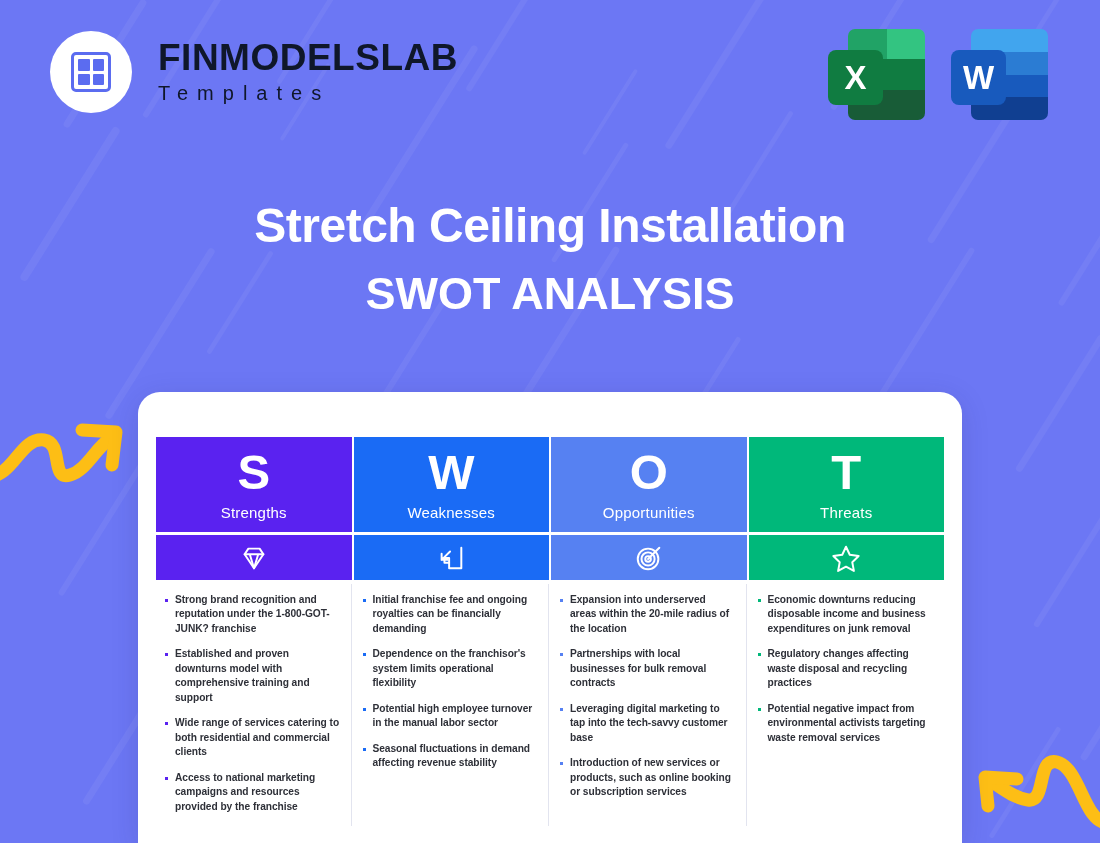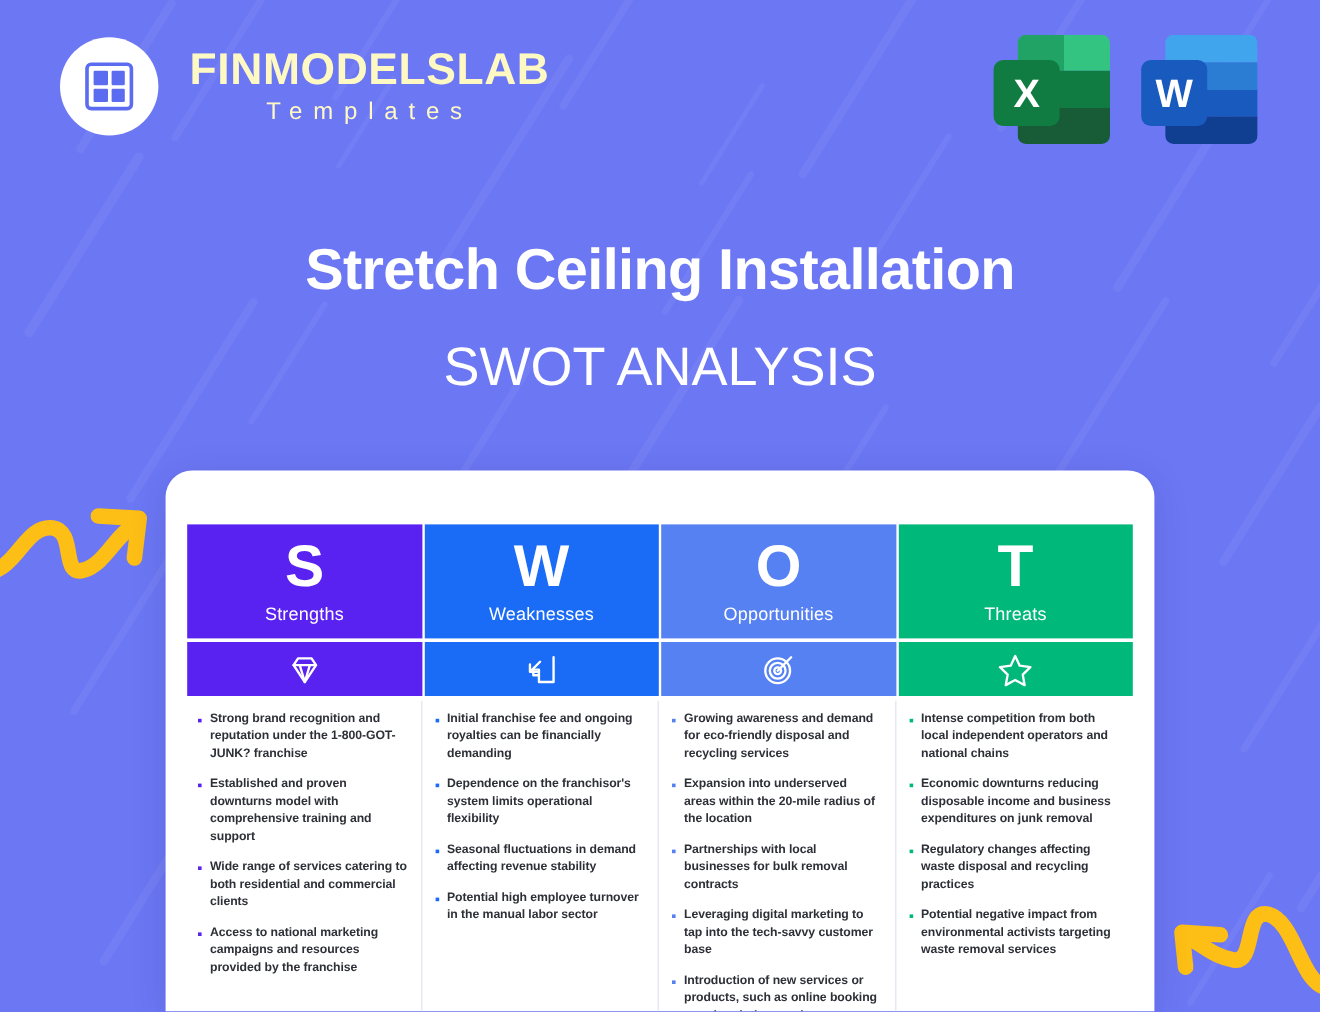--- a/index.html
+++ b/index.html
@@ -65,22 +65,21 @@
     gap: 3px;
     padding: 4px;
   }
   .logo-grid i {
     background: #5b6cf0;
     border-radius: 1px;
     display: block;
   }
   .logo-text {
     margin-left: 26px;
-    color: #fef9c3;
-    text-align: center;
+    color: #0f172a;
   }
   .logo-title {
     font-size: 37px;
     font-weight: bold;
     letter-spacing: 0.5px;
     line-height: 1.05;
     white-space: nowrap;
   }
   .logo-sub {
     font-size: 20px;
@@ -149,23 +148,23 @@
     color: #ffffff;
   }
   .title-main {
     font-size: 48px;
     font-weight: bold;
     letter-spacing: -0.5px;
     line-height: 1.25;
   }
   .title-sub {
     font-size: 45px;
-    font-weight: normal;
+    font-weight: bold;
     letter-spacing: 0px;
-    margin-top: 24px;
+    margin-top: 12px;
   }
 
   
   .arrow-left {
     position: absolute;
     left: -8px;
     top: 403px;
     width: 135px;
     height: 85px;
   }
@@ -425,56 +424,48 @@
         <div class="bullet-item">
           <span class="bullet-dot" style="background:#1a6bf5"></span>
           <span class="bullet-text">Initial franchise fee and ongoing royalties can be financially demanding</span>
         </div>
         <div class="bullet-item">
           <span class="bullet-dot" style="background:#1a6bf5"></span>
           <span class="bullet-text">Dependence on the franchisor's system limits operational flexibility</span>
         </div>
         <div class="bullet-item">
           <span class="bullet-dot" style="background:#1a6bf5"></span>
+          <span class="bullet-text">Potential high employee turnover in the manual labor sector</span>
+        </div>
+        <div class="bullet-item">
+          <span class="bullet-dot" style="background:#1a6bf5"></span>
           <span class="bullet-text">Seasonal fluctuations in demand affecting revenue stability</span>
         </div>
-        <div class="bullet-item">
-          <span class="bullet-dot" style="background:#1a6bf5"></span>
-          <span class="bullet-text">Potential high employee turnover in the manual labor sector</span>
-        </div>
       </div>
       <div class="col-body sep">
-        <div class="bullet-item">
-          <span class="bullet-dot" style="background:#5681f2"></span>
-          <span class="bullet-text">Growing awareness and demand for eco-friendly disposal and recycling services</span>
-        </div>
         <div class="bullet-item">
           <span class="bullet-dot" style="background:#5681f2"></span>
           <span class="bullet-text">Expansion into underserved areas within the 20-mile radius of the location</span>
         </div>
         <div class="bullet-item">
           <span class="bullet-dot" style="background:#5681f2"></span>
           <span class="bullet-text">Partnerships with local businesses for bulk removal contracts</span>
         </div>
         <div class="bullet-item">
           <span class="bullet-dot" style="background:#5681f2"></span>
           <span class="bullet-text">Leveraging digital marketing to tap into the tech-savvy customer base</span>
         </div>
         <div class="bullet-item">
           <span class="bullet-dot" style="background:#5681f2"></span>
           <span class="bullet-text">Introduction of new services or products, such as online booking or subscription services</span>
         </div>
       </div>
       <div class="col-body">
         <div class="bullet-item">
           <span class="bullet-dot" style="background:#00b87a"></span>
-          <span class="bullet-text">Intense competition from both local independent operators and national chains</span>
-        </div>
-        <div class="bullet-item">
-          <span class="bullet-dot" style="background:#00b87a"></span>
           <span class="bullet-text">Economic downturns reducing disposable income and business expenditures on junk removal</span>
         </div>
         <div class="bullet-item">
           <span class="bullet-dot" style="background:#00b87a"></span>
           <span class="bullet-text">Regulatory changes affecting waste disposal and recycling practices</span>
         </div>
         <div class="bullet-item">
           <span class="bullet-dot" style="background:#00b87a"></span>
           <span class="bullet-text">Potential negative impact from environmental activists targeting waste removal services</span>
         </div>

